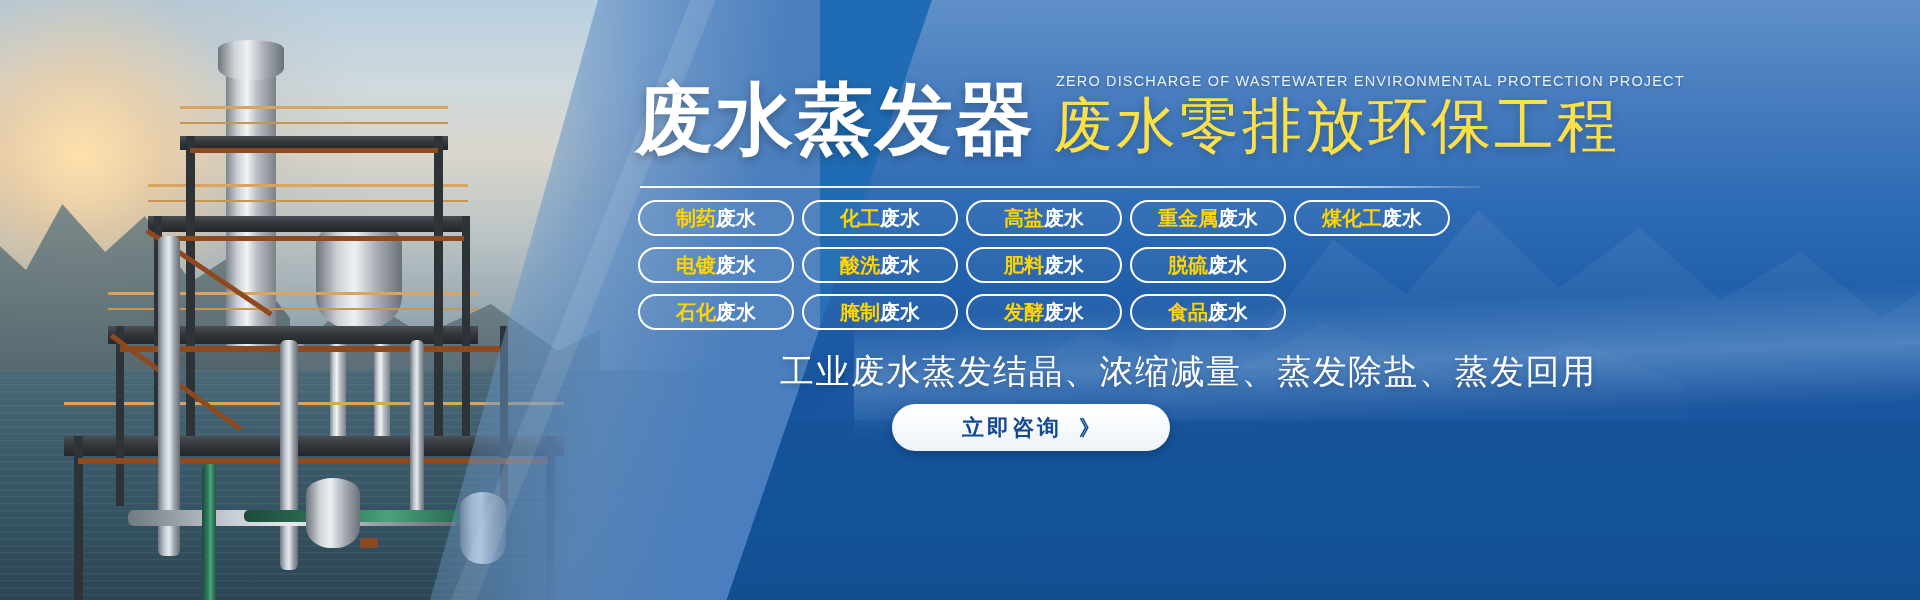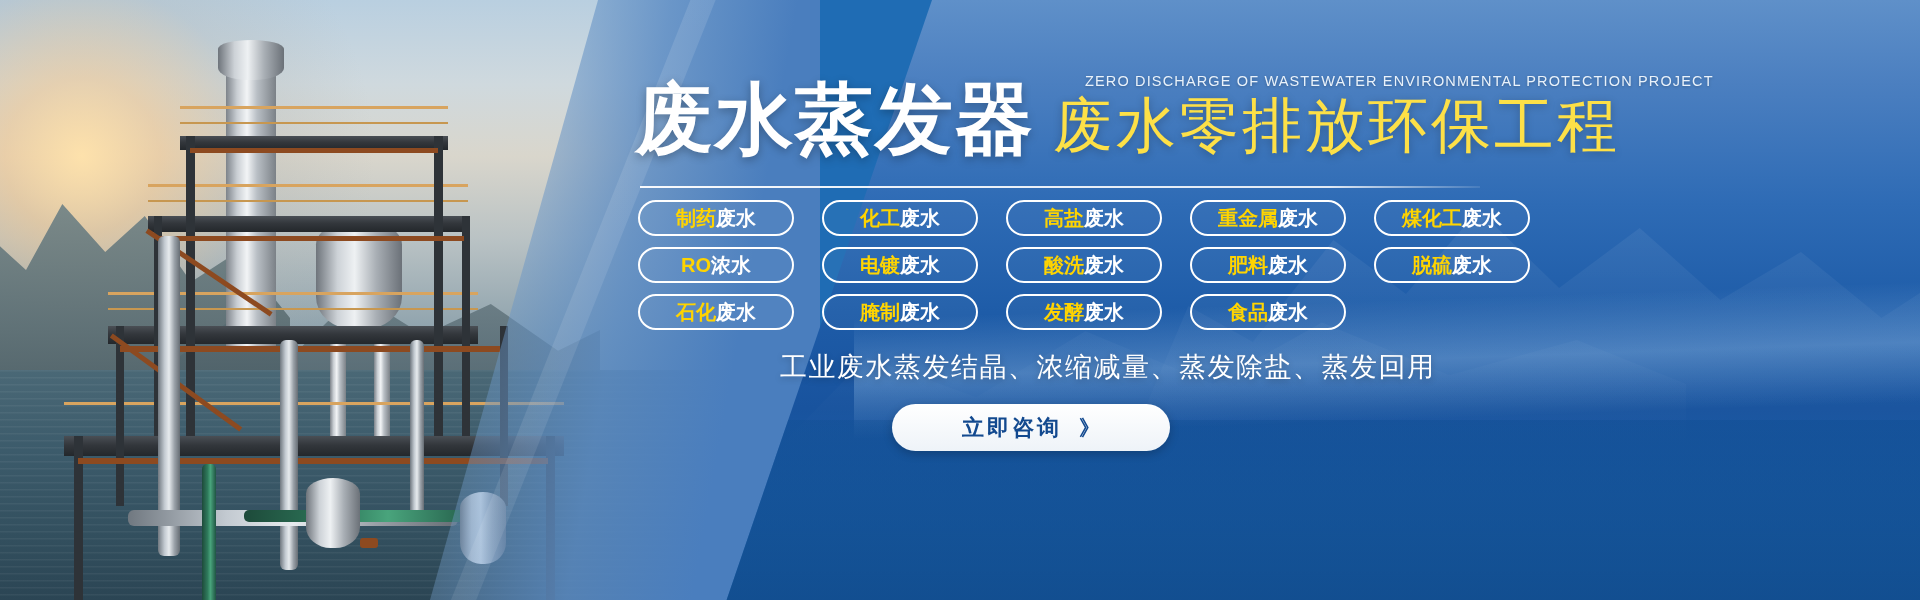--- a/index.html
+++ b/index.html
@@ -132,52 +132,51 @@
     font-size:78px; font-weight:bold; color:#ffffff;
     letter-spacing:2px; line-height:1;
     text-shadow:0 3px 10px rgba(0,0,0,0.28);
   }
   .title-right { margin-left:18px; padding-bottom:2px; }
   .title-en {
     font-size:14.5px; color:#e9f2fb; letter-spacing:1.15px;
     font-weight:normal; white-space:nowrap;
     margin-bottom:7px; padding-left:3px;
     text-shadow:0 1px 3px rgba(0,0,0,0.25);
-    margin-left:29px;
   }
   .title-sub {
     font-size:60px; font-weight:normal; color:#fde047;
     letter-spacing:3px; line-height:1;
     text-shadow:0 2px 8px rgba(0,0,0,0.25);
   }
 
   .divider {
     position:absolute; left:20px; top:185px; width:840px; height:2px;
     background:linear-gradient(to right, rgba(255,255,255,0.95), rgba(255,255,255,0.85) 82%, rgba(255,255,255,0.1));
   }
 
   .tags {
     position:absolute; left:18px; top:199px;
     display:flex; flex-direction:column; gap:11px;
   }
-  .tag-row { display:flex; gap:28px; }
+  .tag-row { display:flex; gap:8px; }
   .tag {
     width:156px; height:36px;
     border:2px solid #ffffff; border-radius:18px;
     display:flex; align-items:center; justify-content:center;
     font-size:20px; font-weight:bold;
     white-space:nowrap;
     background:rgba(255,255,255,0.04);
   }
   .tag .hl { color:#ffd400; }
   .tag .pl { color:#ffffff; font-weight:bold; }
 
   .tagline {
     position:absolute; left:160px; top:348px;
-    font-size:27px; color:#ffffff; letter-spacing:1.5px;
+    font-size:34px; color:#ffffff; letter-spacing:1.5px;
     text-shadow:0 2px 6px rgba(0,0,0,0.25);
     white-space:nowrap;
     text-align:right;
   }
 
   .cta {
     position:absolute; left:272px; top:403px;
     width:278px; height:47px;
     border-radius:24px;
     background:linear-gradient(to bottom,#ffffff 0%,#eef3f8 100%);
@@ -289,24 +288,20 @@
             <span class="hl">重金属</span>
             <span class="pl">废水</span>
           </div>
           <div class="tag">
             <span class="hl">煤化工</span>
             <span class="pl">废水</span>
           </div>
         </div>
         <div class="tag-row">
           <div class="tag">
-            <span class="hl">RO</span>
-            <span class="pl">浓水</span>
-          </div>
-          <div class="tag">
             <span class="hl">电镀</span>
             <span class="pl">废水</span>
           </div>
           <div class="tag">
             <span class="hl">酸洗</span>
             <span class="pl">废水</span>
           </div>
           <div class="tag">
             <span class="hl">肥料</span>
             <span class="pl">废水</span>

